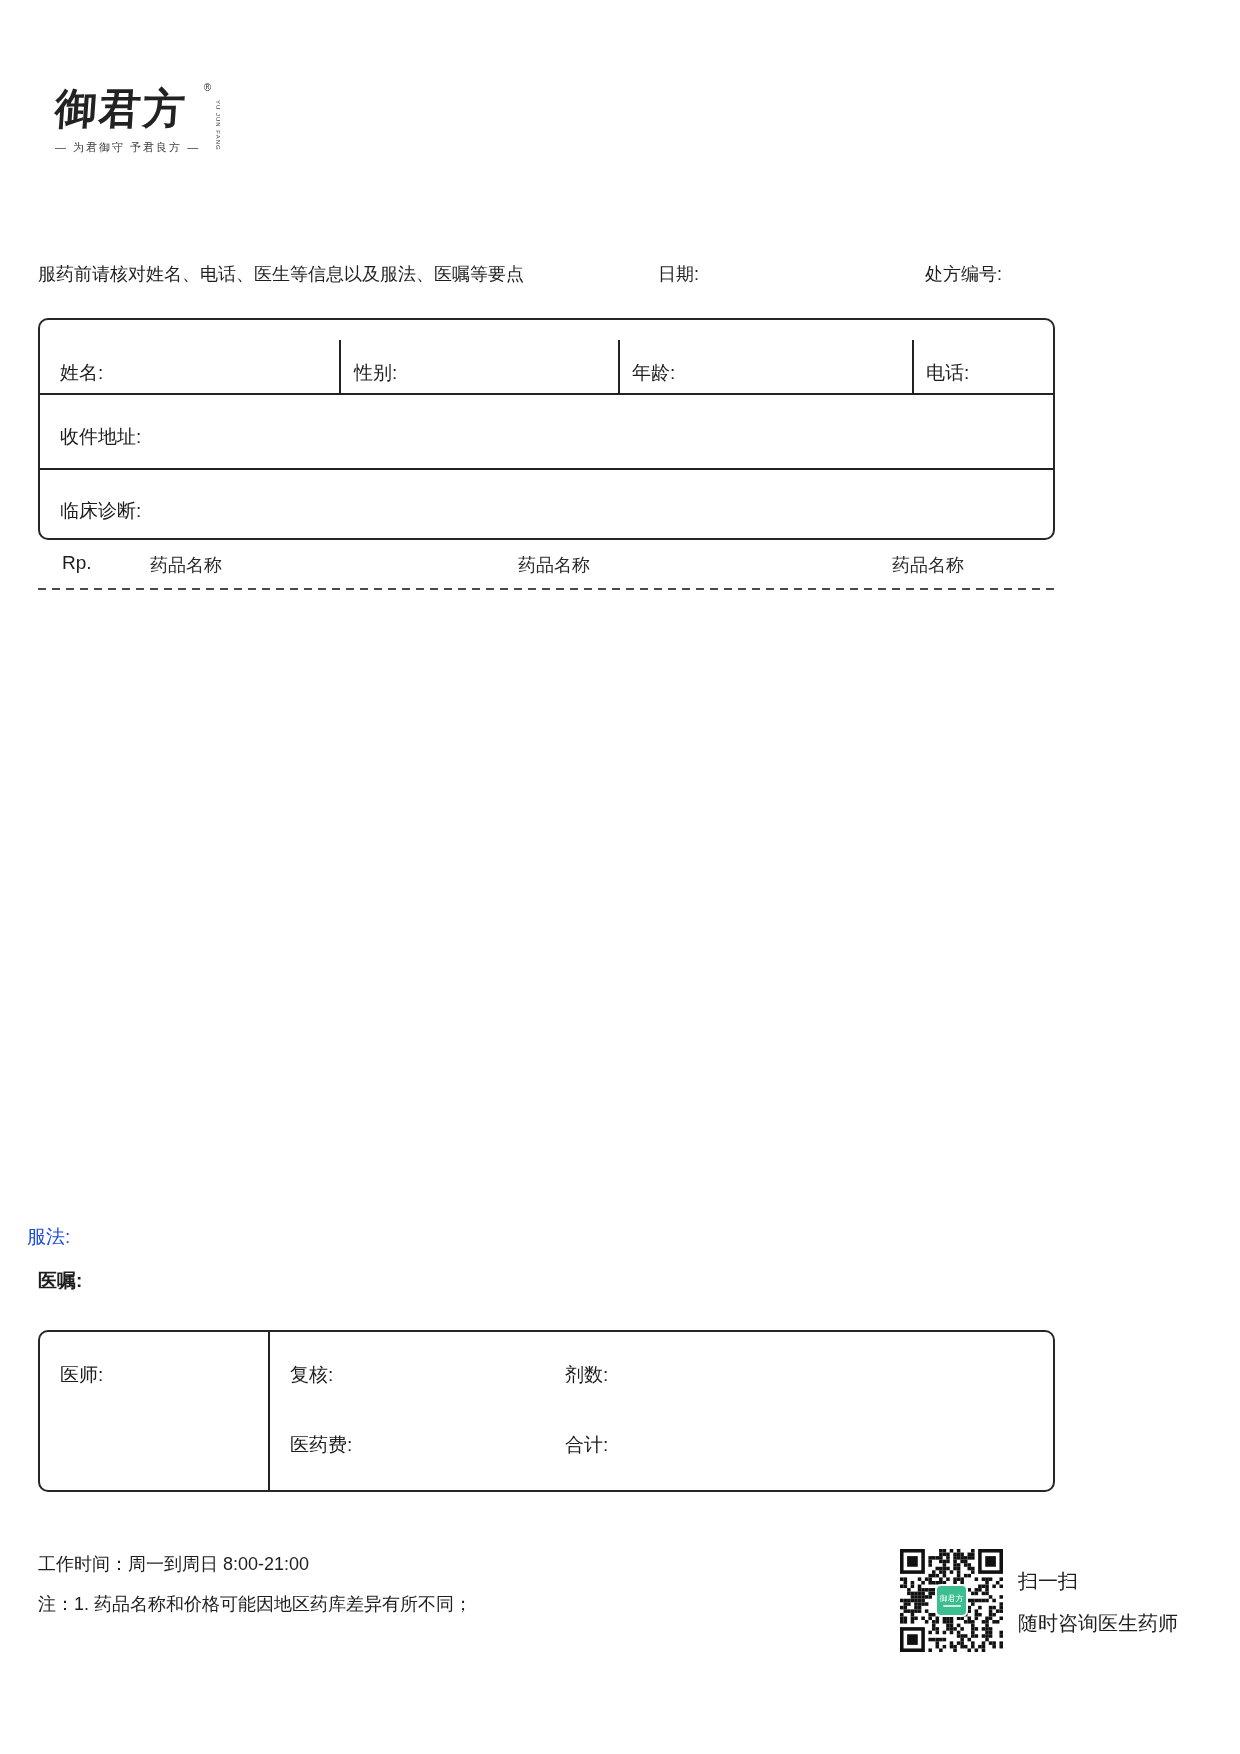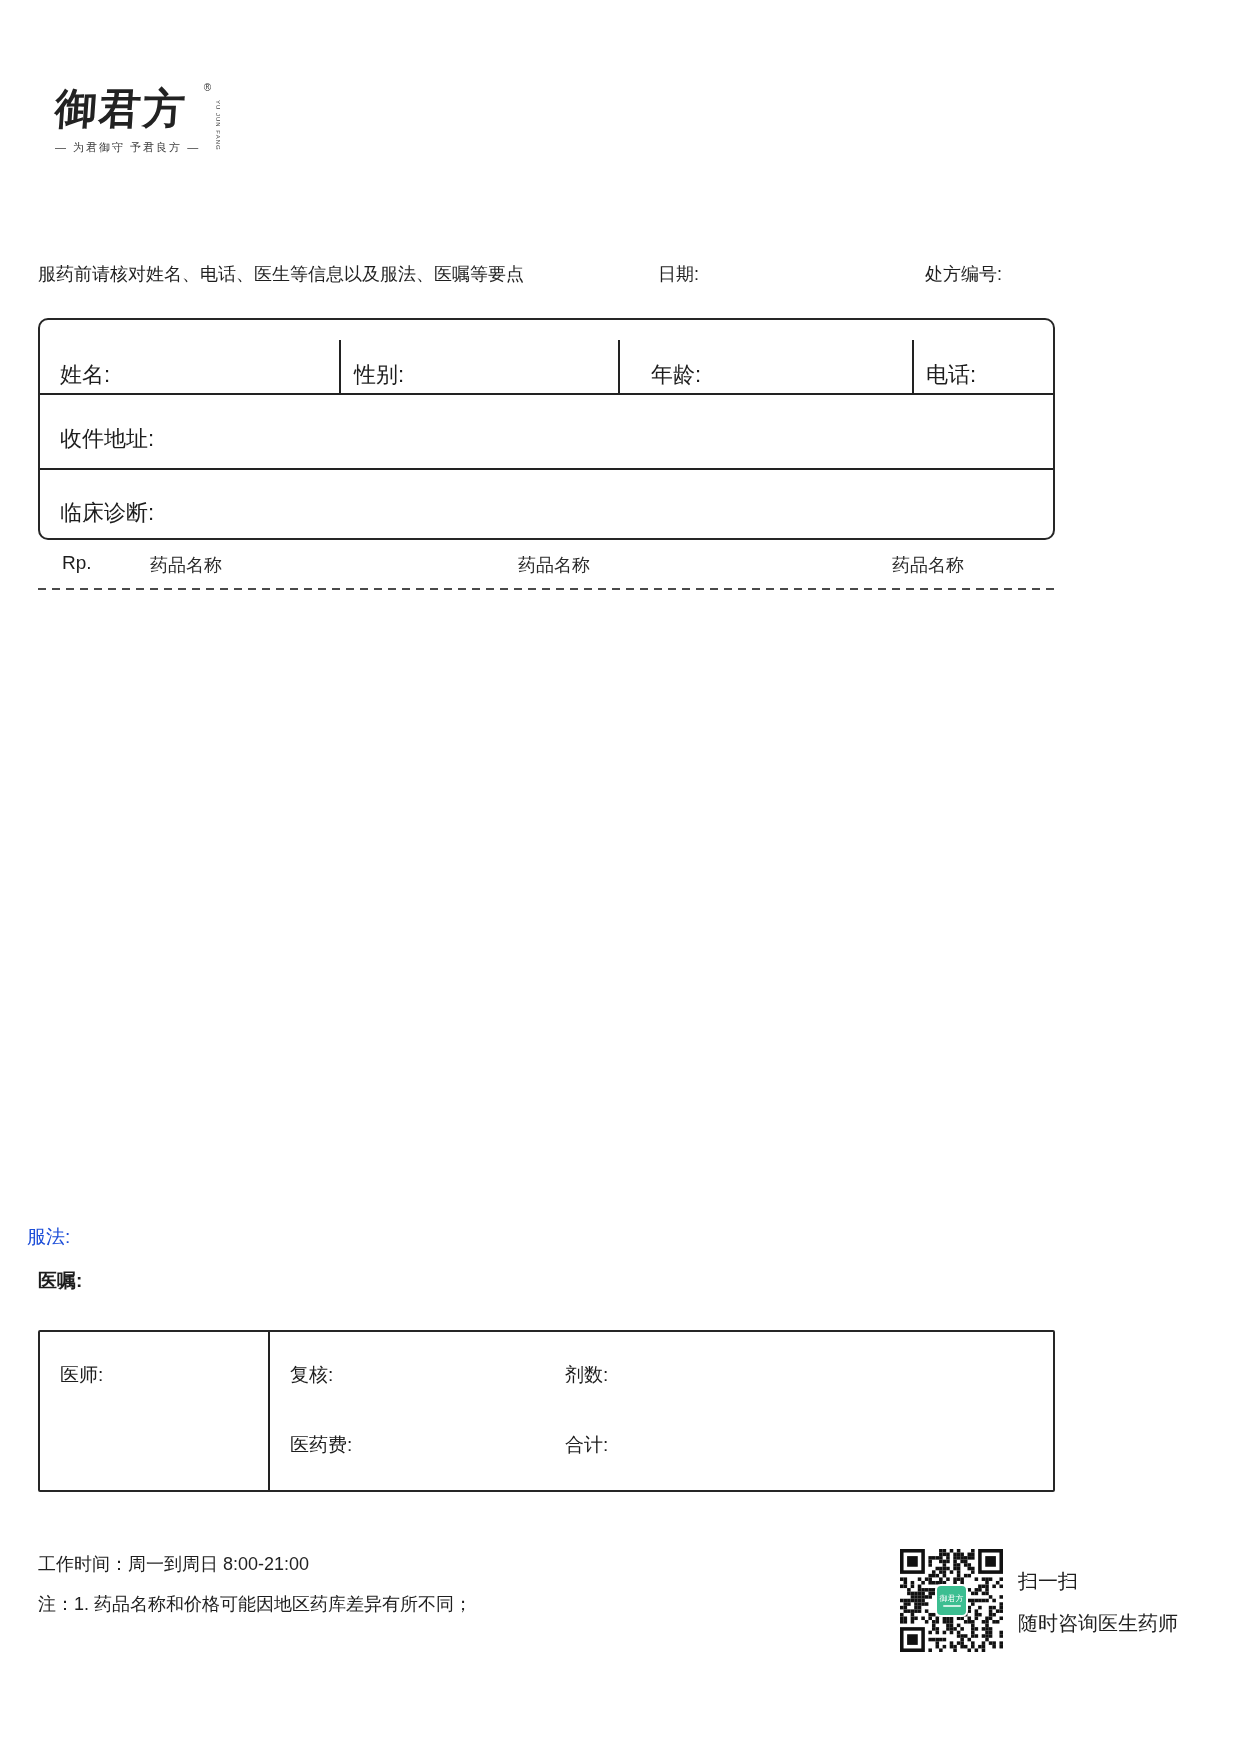--- a/index.html
+++ b/index.html
@@ -44,45 +44,45 @@
     position:absolute;left:38px;top:318px;width:1017px;height:222px;
     border:2.5px solid #262626;border-radius:10px;box-sizing:border-box;
   }
   .patient-box .hline{position:absolute;left:0;right:0;height:2px;background:#222;}
   .hline-1{top:73px;}
   .hline-2{top:148px;}
   .patient-box .vline{position:absolute;top:20px;height:53px;width:2px;background:#222;}
   .vline-1{left:299px;}
   .vline-2{left:578px;}
   .vline-3{left:872px;}
-  .pat-label{position:absolute;font-size:22px;color:#1d1d1d;}
+  .pat-label{position:absolute;font-size:19px;color:#1d1d1d;}
   .lbl-name{left:20px;top:40px;}
   .lbl-gender{left:314px;top:40px;}
-  .lbl-age{left:592px;top:40px;margin-left:19px;}
+  .lbl-age{left:592px;top:40px;}
   .lbl-phone{left:886px;top:40px;}
   .lbl-address{left:20px;top:104px;}
   .lbl-diagnosis{left:20px;top:178px;}
   
   .rp-row{position:absolute;left:0;top:552px;width:1240px;height:26px;}
   .rp-mark{position:absolute;left:62px;top:0;font-size:19px;color:#1d1d1d;}
   .rp-col{position:absolute;top:1px;font-size:18px;color:#2a2a2a;}
   .rp-col-1{left:150px;}
   .rp-col-2{left:518px;}
   .rp-col-3{left:892px;}
   .dashed-line{
     position:absolute;left:38px;top:588px;width:1017px;height:2px;
     background:repeating-linear-gradient(90deg,#4a4a4a 0 8px,transparent 8px 14px);
   }
   
   .usage-label{position:absolute;left:27px;top:1224px;font-size:19px;color:#1d4ed8;}
   .advice-label{position:absolute;left:38px;top:1268px;font-size:19px;color:#1d1d1d;font-weight:bold;}
   
   .sign-box{
     position:absolute;left:38px;top:1330px;width:1017px;height:162px;
-    border:2.5px solid #262626;border-radius:2px;box-sizing:border-box;
+    border:2.5px solid #262626;border-radius:10px;box-sizing:border-box;
   }
   .sign-box .vsep{position:absolute;left:228px;top:0;bottom:0;width:2px;background:#222;}
   .sign-label{position:absolute;font-size:19px;color:#1d1d1d;}
   .lbl-doctor{left:20px;top:30px;}
   .lbl-review{left:250px;top:30px;}
   .lbl-doses{left:525px;top:30px;}
   .lbl-fee{left:250px;top:100px;}
   .lbl-total{left:525px;top:100px;}
   
   .foot-line{position:absolute;left:38px;font-size:18px;color:#1f1f1f;}

